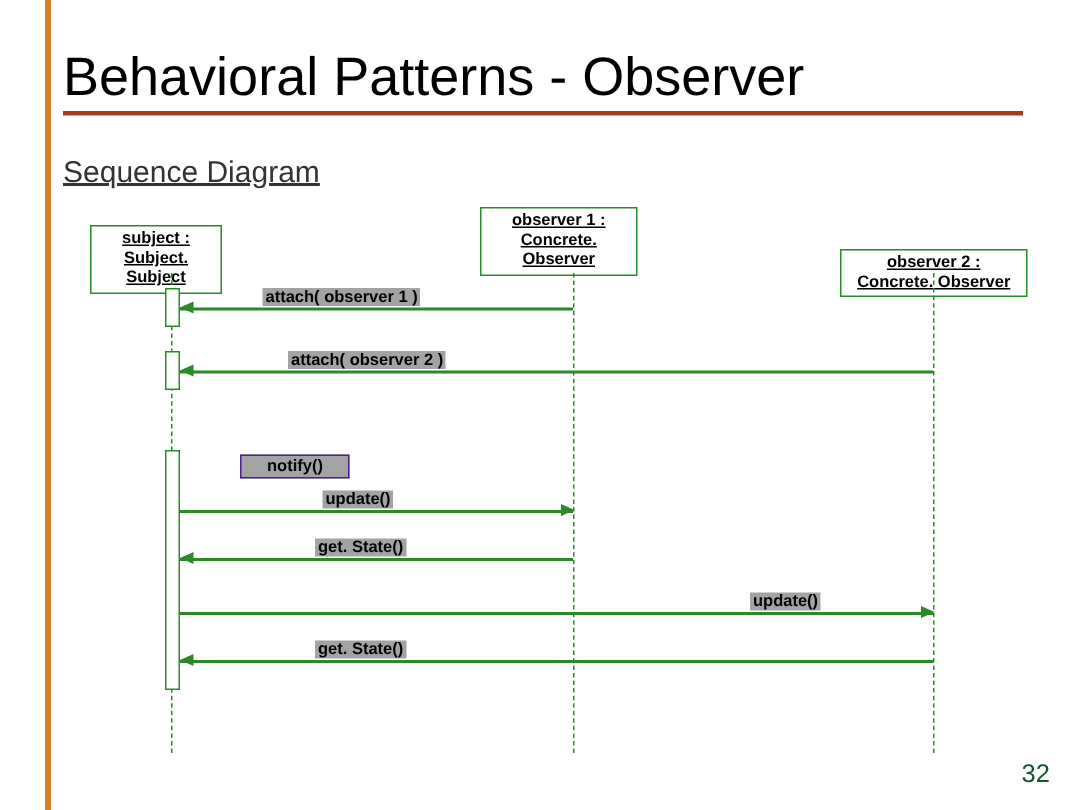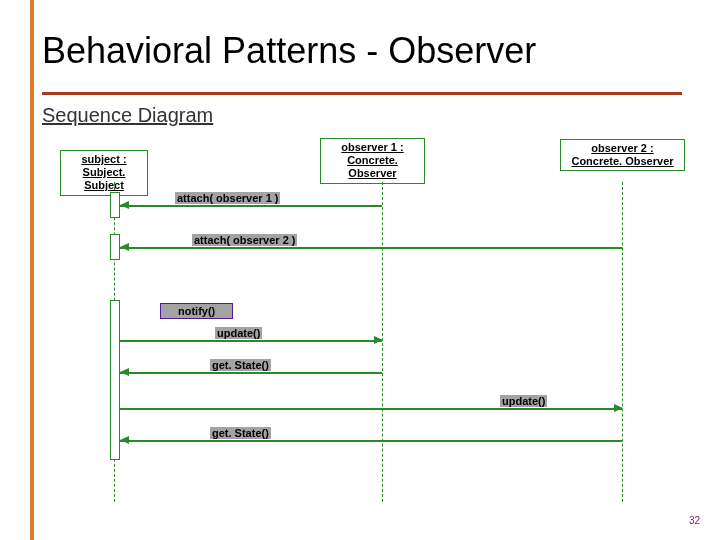--- a/index.html
+++ b/index.html
@@ -18,21 +18,21 @@
     background: #d87c2a;
   }
   .title {
     position: absolute;
     left: 42px; top: 30px;
     font-size: 36px;
     font-weight: 400;
     color: #000;
     border-bottom: 3px solid #a83a1a;
     width: 640px;
-    padding-bottom: 20px;
+    padding-bottom: 2px;
   }
   .subtitle {
     position: absolute;
     left: 42px; top: 104px;
     font-size: 20px;
     color: #333;
     text-decoration: underline;
   }
   .lifeline-box {
     position: absolute;
@@ -73,41 +73,41 @@
     font-size: 11px;
     font-weight: bold;
     background: #a3a3a3;
     padding: 0 2px;
     white-space: nowrap;
   }
   .page-num {
     position: absolute;
     right: 20px;
     bottom: 14px;
-    font-size: 10px;
-    color: #701a75;
+    font-size: 17px;
+    color: #14532d;
   }
 </style>
 </head>
 <body>
 
 <div class="left-rail"></div>
 
 <div class="title">Behavioral Patterns - Observer</div>
 <div class="subtitle">Sequence Diagram</div>
 
 <div class="lifeline-box" style="left:60px; top:150px; width:88px;">
   <span>subject :</span><br>
   <span>Subject. Subject</span>
 </div>
 <div class="lifeline-box" style="left:320px; top:138px; width:105px;">
   <span>observer 1 :</span><br>
   <span>Concrete. Observer</span>
 </div>
-<div class="lifeline-box" style="left:560px; top:139px; width:125px;">
+<div class="lifeline-box" style="left:560px; top:166px; width:125px;">
   <span>observer 2  :</span><br>
   <span>Concrete. Observer</span>
 </div>
 
 <div class="lifeline" style="left:114px; top:182px; height:320px;"></div>
 <div class="lifeline" style="left:382px; top:182px; height:320px;"></div>
 <div class="lifeline" style="left:622px; top:182px; height:320px;"></div>
 
 <div class="activation" style="left:110px; top:192px; height:26px;"></div>
 <div class="activation" style="left:110px; top:234px; height:26px;"></div>

